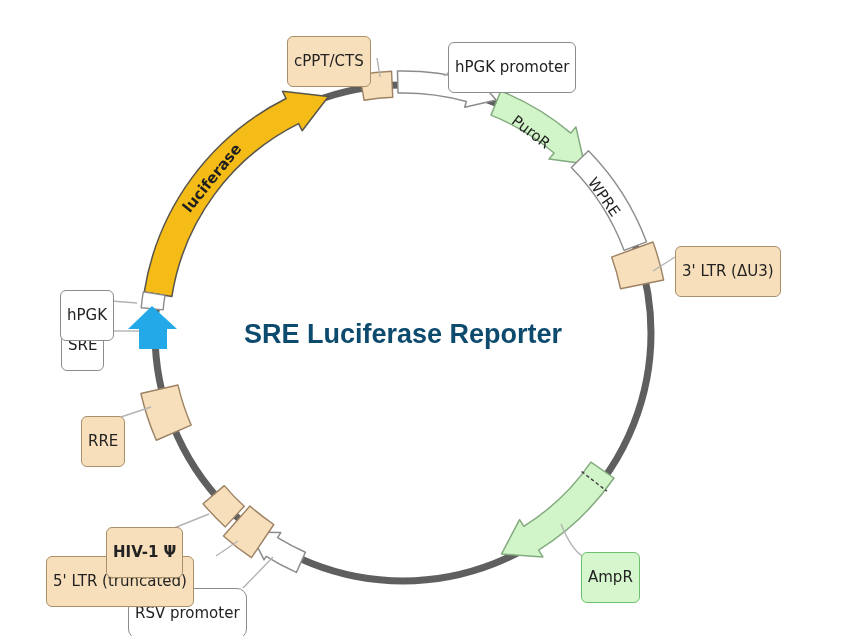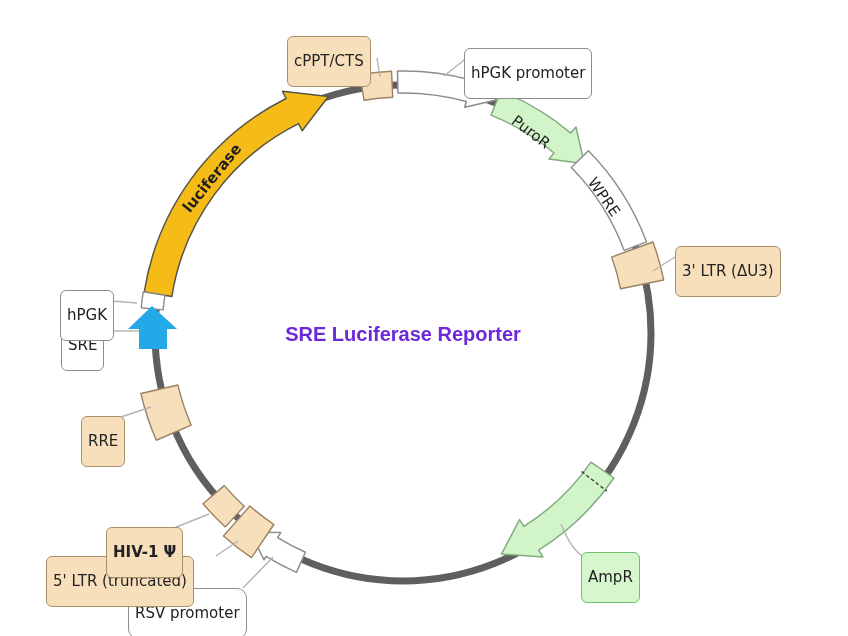--- a/index.html
+++ b/index.html
@@ -4,37 +4,37 @@
 <style>
   html,body{margin:0;padding:0;background:#ffffff;}
   .stage{
     position:relative;width:848px;height:636px;background:#ffffff;overflow:hidden;
     font-family:"DejaVu Sans","Liberation Sans",sans-serif;
   }
   .stage svg{position:absolute;left:0;top:0;}
   .map-title{
     position:absolute;left:403px;top:334px;transform:translate(-50%,-50%);
     font-family:"Liberation Sans","DejaVu Sans",sans-serif;
-    font-weight:bold;font-size:20px;color:#6d28d9;white-space:nowrap;letter-spacing:0px;
+    font-weight:bold;font-size:27px;color:#0c4a6e;white-space:nowrap;letter-spacing:0px;
   }
   .callout{
     position:absolute;white-space:nowrap;
     font-size:15px;line-height:19px;color:#222;
     padding:15px 6px;border-radius:6px;border:1.4px solid #8c8c8c;background:#ffffff;
   }
   .callout.tan{background:#F8DFBC;border-color:#A8906A;}
   .callout.green{background:#D6F6CE;border-color:#6EC06E;}
   .inlabel{
     position:absolute;white-space:nowrap;color:#1f1f1f;font-size:15px;
     transform-origin:center center;
   }
   .inlabel.bold{font-weight:bold;}
   
   #lbl-cppt {left:287px;top:36px;}
-  #lbl-hpgk {left:448px;top:48px;margin-left:16px;}
+  #lbl-hpgk {left:448px;top:42px;}
   #lbl-ltr3 {left:675px;top:246px;}
   #lbl-ampr {left:581px;top:552px;}
   #lbl-rsv  {left:128px;top:588px;border-radius:10px;}
   #lbl-ltr5 {left:46px;top:556px;}
   #lbl-psi  {left:106px;top:527px;font-weight:bold;}
   #lbl-rre  {left:81px;top:416px;}
   #lbl-sre  {left:61px;top:320px;}
   #lbl-minp {left:60px;top:290px;}
   
   #inlbl-luciferase{left:212px;top:178px;transform:translate(-50%,-50%) rotate(-51deg);}

